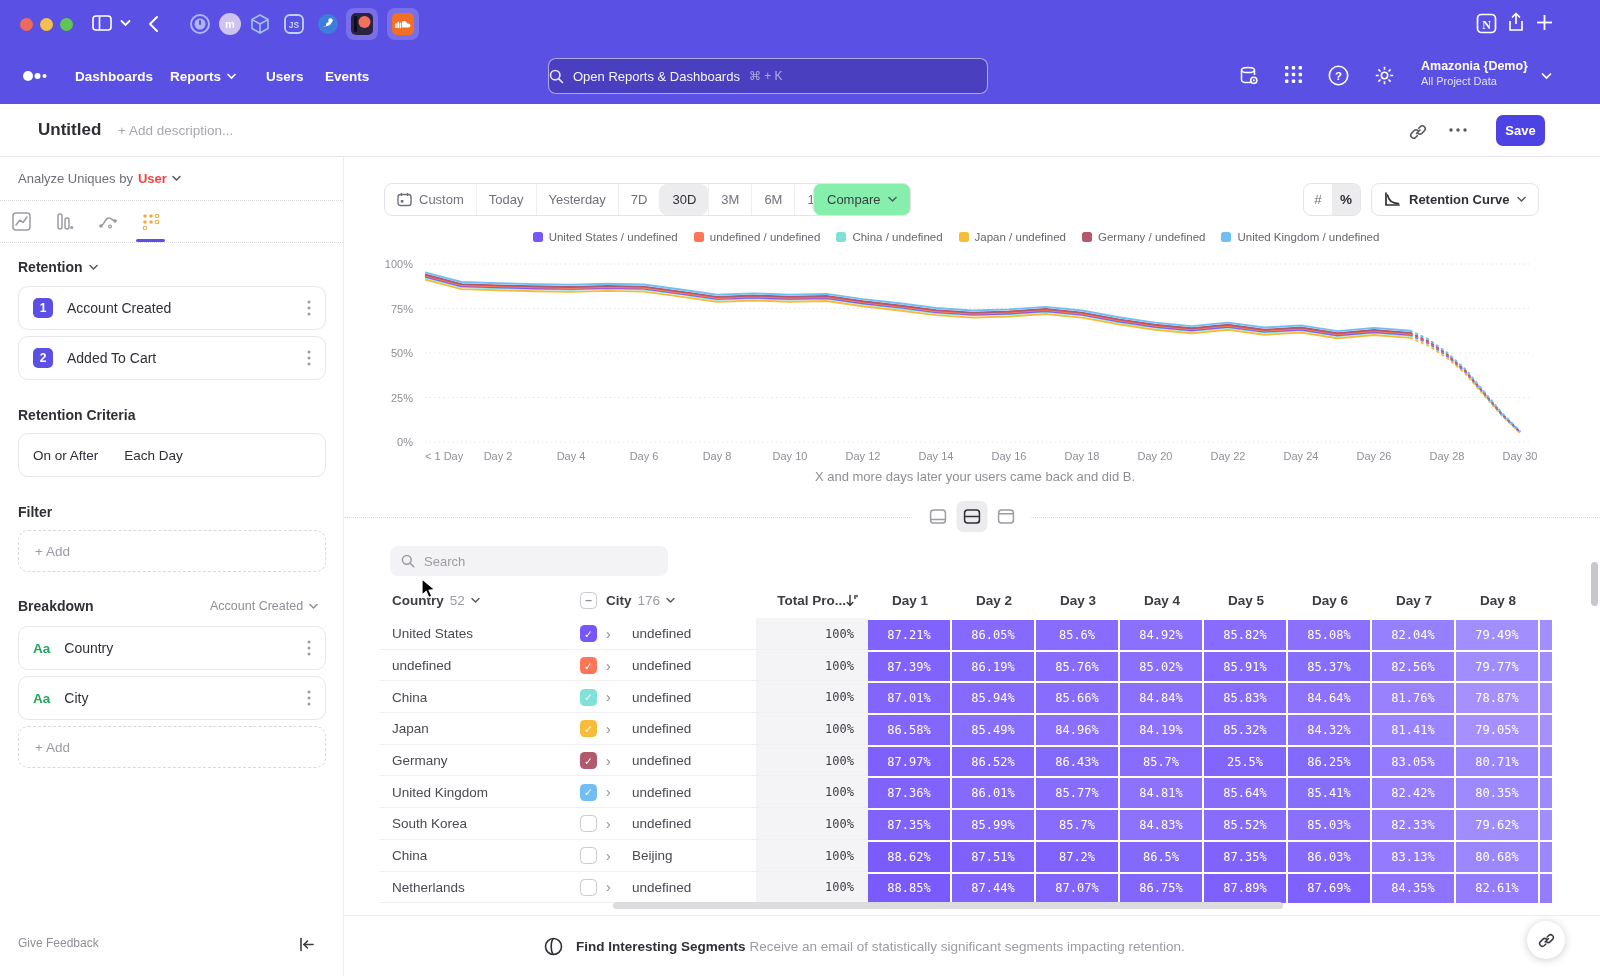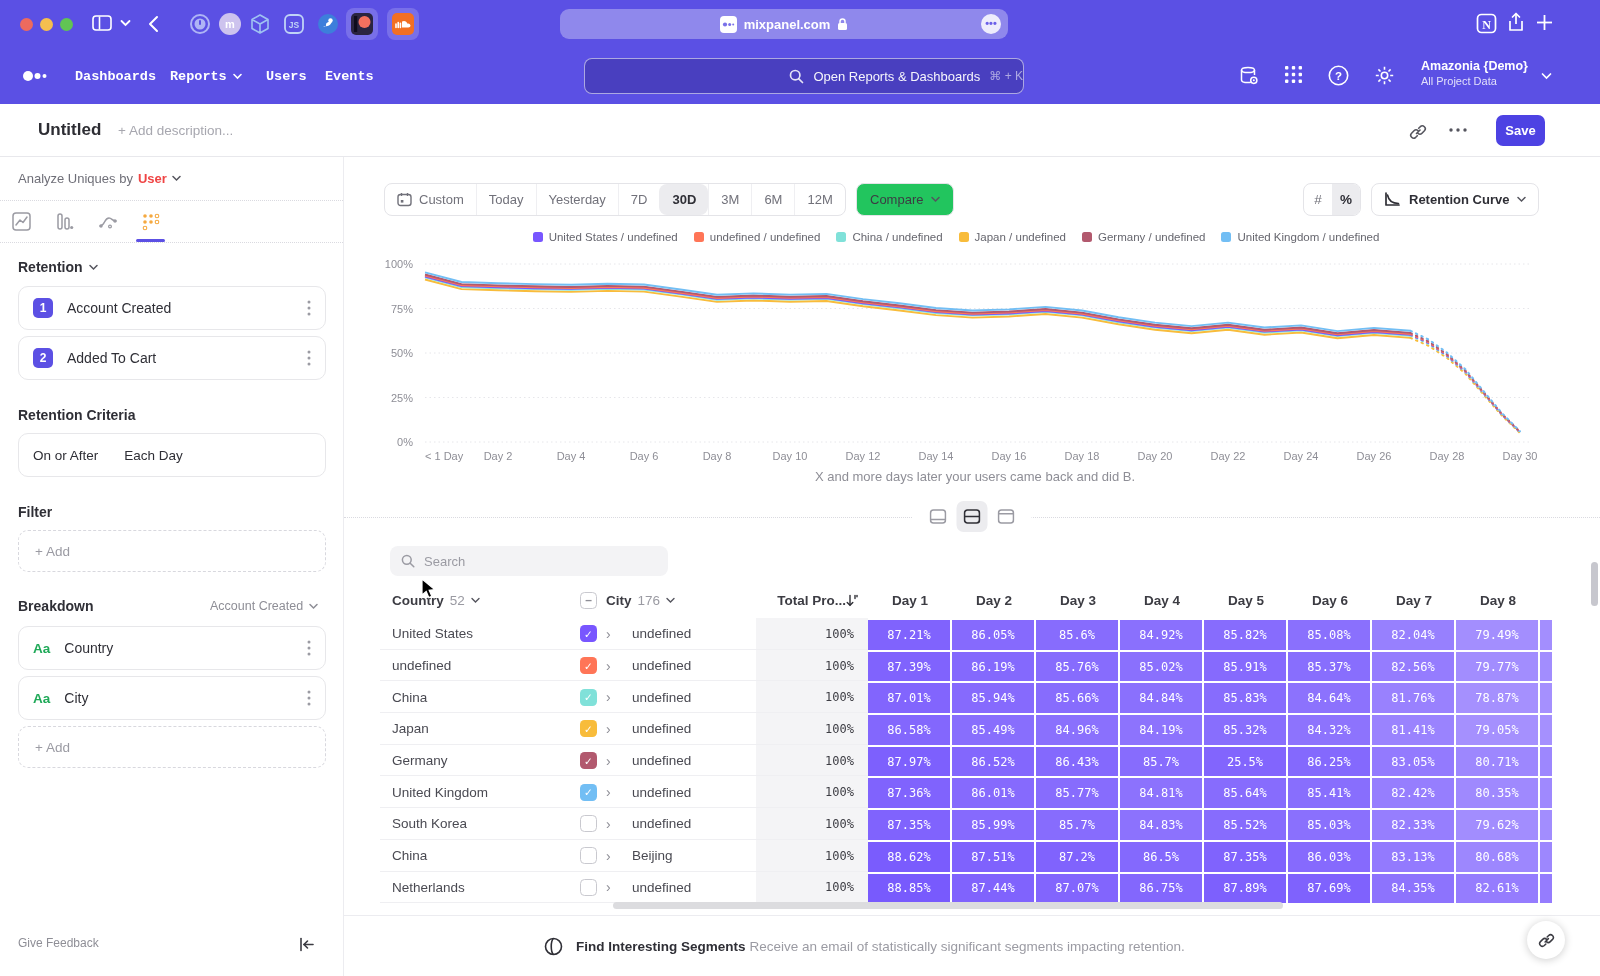--- a/index.html
+++ b/index.html
@@ -14,23 +14,23 @@
   .win-ic{position:absolute;top:14px;color:rgba(255,255,255,.92);}
   .tabtile{position:absolute;top:8px;width:32px;height:32px;border-radius:8px;display:flex;align-items:center;justify-content:center;}
   .tile-hl{background:rgba(255,255,255,.18);}
   .addr{position:absolute;left:560px;top:9px;width:448px;height:30px;border-radius:9px;background:rgba(255,255,255,.32);
     display:flex;align-items:center;justify-content:center;gap:7px;color:#fff;font-size:13px;font-weight:600;}
   .addr .dots-ext{position:absolute;right:7px;top:5px;width:20px;height:20px;border-radius:50%;background:rgba(255,255,255,.85);
     color:#6a5fe8;font-weight:700;font-size:11px;line-height:18px;text-align:center;}
 
   
   .appbar{position:absolute;top:48px;left:0;right:0;height:56px;background:#5B50E4;color:#fff;}
-  .navlink{position:absolute;top:0;height:56px;display:flex;align-items:center;gap:6px;font-size:13.5px;font-weight:600;color:#fff;cursor:default;font-family:Liberation Mono, monospace;}
-  .gsearch{position:absolute;left:584px;top:10px;width:440px;height:36px;border-radius:8px;background:rgba(20,10,80,.25);
-    border:1px solid rgba(255,255,255,.55);display:flex;align-items:center;justify-content:flex-end;gap:9px;}
+  .navlink{position:absolute;top:0;height:56px;display:flex;align-items:center;gap:6px;font-size:13.5px;font-weight:600;color:#fff;cursor:default;}
+  .gsearch{position:absolute;left:548px;top:10px;width:440px;height:36px;border-radius:8px;background:rgba(20,10,80,.25);
+    border:1px solid rgba(255,255,255,.55);display:flex;align-items:center;justify-content:flex-start;gap:9px;}
   .gsearch .ph{font-size:13px;color:rgba(255,255,255,.95);}
   .gsearch .sc{font-size:12px;color:rgba(255,255,255,.55);}
   .appic{position:absolute;top:17px;color:#fff;}
   .proj{position:absolute;left:1421px;top:10px;width:116px;}
   .proj .pn{font-size:12.5px;font-weight:700;line-height:17px;}
   .proj .ps{font-size:11px;color:rgba(255,255,255,.82);}
 
   
   .titlebar{position:absolute;top:104px;left:0;right:0;height:53px;background:#fff;border-bottom:1px solid #E8E8EC;}
   .tb-title{position:absolute;left:38px;top:16px;font-size:17px;font-weight:700;color:#2D2D33;}
@@ -58,22 +58,22 @@
   .addcard{position:absolute;left:18px;width:308px;height:42px;border:1px dashed #D8D8DE;border-radius:10px;
     display:flex;align-items:center;padding:0 16px;color:#9B9BA3;font-size:13.5px;}
   .aa{color:#1FA958;font-weight:700;font-size:13.5px;}
   .sb-foot{position:absolute;left:18px;bottom:26px;font-size:12px;color:#8E8E96;}
 
   
   .main{position:absolute;left:344px;top:157px;right:0;bottom:0;background:#fff;overflow:hidden;}
   .rangegrp{position:absolute;left:40px;top:26px;height:33px;border:1px solid #E4E4E8;border-radius:8px;display:flex;align-items:center;background:#fff;}
   .rng{padding:0 12px;height:100%;display:flex;align-items:center;gap:7px;font-size:13px;color:#71717A;border-left:1px solid #EFEFF2;}
   .rng:first-child{border-left:none;}
-  .rng.sel{background:#ECECEF;color:#2F2F36;font-weight:700;border-radius:8px;border-left-color:transparent;}
-  .cmpbtn{position:absolute;left:512px;top:26px;height:33px;border:1px solid #E4E4E8;border-radius:8px;background:#22c55e;
+  .rng.sel{background:#ECECEF;color:#2F2F36;font-weight:400;border-radius:8px;border-left-color:transparent;}
+  .cmpbtn{position:absolute;left:469px;top:26px;height:33px;border:1px solid #E4E4E8;border-radius:8px;background:#86efac;
     display:flex;align-items:center;gap:8px;padding:0 13px;font-size:13px;color:#3C3C43;}
   .unitgrp{position:absolute;left:959px;top:26px;height:33px;width:58px;border:1px solid #E4E4E8;border-radius:8px;
     display:flex;overflow:hidden;background:#fff;}
   .unit{flex:1;display:flex;align-items:center;justify-content:center;font-size:13.5px;color:#6F6F78;}
   .unit.sel{background:#ECECEF;color:#2F2F36;font-weight:700;}
   .ctypebtn{position:absolute;left:1027px;top:26px;height:33px;border:1px solid #E4E4E8;border-radius:8px;background:#fff;
     display:flex;align-items:center;gap:8px;padding:0 12px;font-size:13px;font-weight:600;color:#2F2F36;}
   .legend{position:absolute;left:0;right:32px;top:74px;display:flex;justify-content:center;gap:16px;}
   .lg-item{display:flex;align-items:center;gap:6px;font-size:11.5px;color:#66666E;}
   .lg-sw{width:10px;height:10px;border-radius:2.5px;}
@@ -182,34 +182,20 @@
       </svg>
   </div>
   <div class="tabtile tile-hl" style="left:387px">
     <svg width="24" height="24" viewBox="0 0 24 24">
         <rect x="1" y="1" width="22" height="22" rx="5" fill="#F26F23"></rect>
         <path d="M5 15.5v-3.5M7.2 15.5v-5M9.4 15.5v-4.2" stroke="#fff" stroke-width="1.6" stroke-linecap="round"></path>
         <path d="M11 15.5v-6c2.6-1.4 4.8.2 5.2 2 2-.5 3.3.9 3.3 2s-.9 2-2.2 2z" fill="#fff"></path>
       </svg>
   </div>
 
-  <div class="addr">
-    <svg width="17" height="17" viewBox="0 0 17 17">
-        <rect width="17" height="17" rx="4" fill="#fff"></rect>
-        <circle cx="5" cy="8.5" r="2.1" fill="#7A71E9"></circle>
-        <circle cx="9.7" cy="8.5" r="1.5" fill="#7A71E9"></circle>
-        <circle cx="13.2" cy="8.5" r="1" fill="#7A71E9"></circle>
-      </svg>
-    <span>mixpanel.com</span>
-    <svg width="11" height="14" viewBox="0 0 11 14">
-        <rect x="1" y="6" width="9" height="7" rx="1.5" fill="#fff"></rect>
-        <path d="M3 6V4.5a2.5 2.5 0 015 0V6" fill="none" stroke="#fff" stroke-width="1.5"></path>
-      </svg>
-    <div class="dots-ext">•••</div>
-  </div>
 
   <div class="win-ic" style="left:1476px;top:13px">
     <svg width="21" height="21" viewBox="0 0 21 21">
         <rect x="1.5" y="1.5" width="18" height="18" rx="4" fill="none" stroke="#fff" stroke-width="1.7"></rect>
         <text x="10.5" y="15.5" text-anchor="middle" font-size="12" font-weight="bold" fill="#fff" font-family="Liberation Serif,serif">N</text>
       </svg>
   </div>
   <div class="win-ic" style="left:1507px;top:12px">
     <svg width="18" height="22" viewBox="0 0 18 22">
         <path d="M3 9v9h12V9" fill="none" stroke="#fff" stroke-width="1.7" stroke-linejoin="round"></path>

